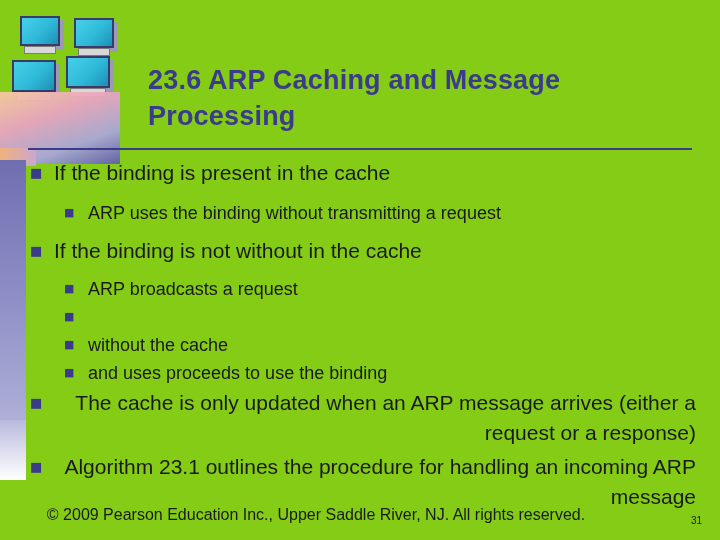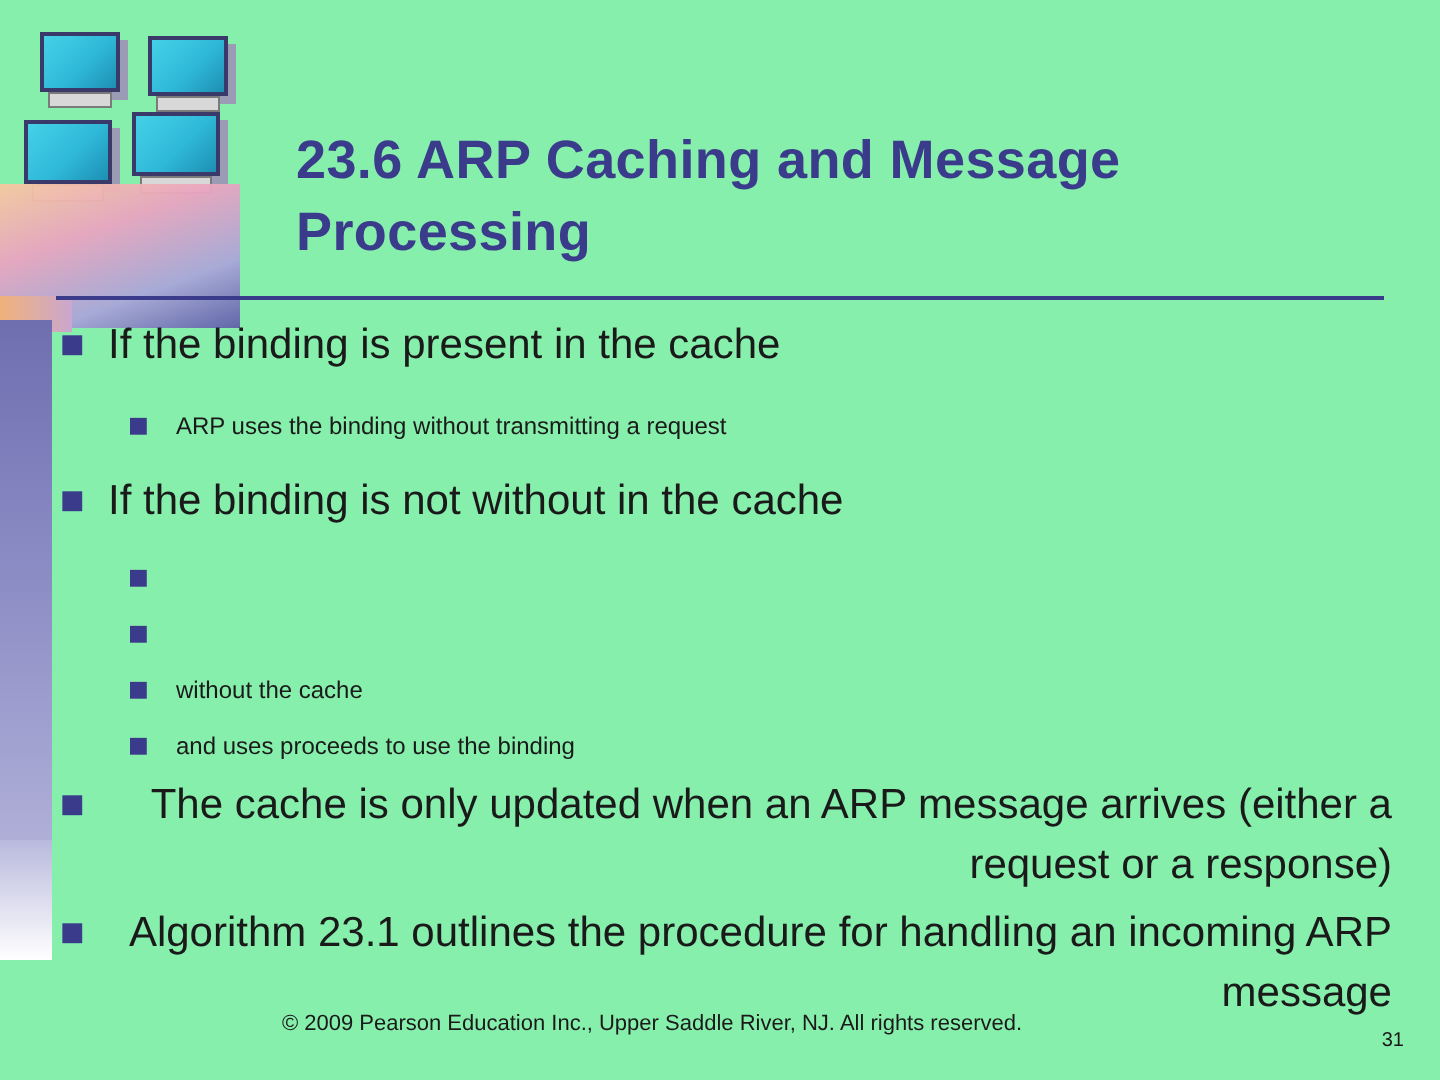--- a/index.html
+++ b/index.html
@@ -10,21 +10,21 @@
     width: 720px;
     height: 540px;
     background: #ffffff;
     font-family: "Liberation Sans", sans-serif;
     overflow: hidden;
   }
   .slide {
     position: relative;
     width: 720px;
     height: 540px;
-    background: #86efac;
+    background: #84cc16;
   }
 
   
   .logo {
     position: absolute;
     left: 12px;
     top: 16px;
     width: 128px;
     height: 95px;
   }
@@ -143,42 +143,42 @@
     width: 26px;
     flex: 0 0 26px;
     color: #3b3b8c;
     font-size: 11px;
     line-height: 26px;
     font-family: "DejaVu Sans", sans-serif;
     padding-left: 2px;
     box-sizing: border-box;
   }
   .lvl2 .text {
-    font-size: 12px;
+    font-size: 18px;
     line-height: 26px;
     color: #1a1a1a;
   }
   .gap-a { height: 8px; }
   .gap-b { height: 6px; }
 
   
   .footer {
     position: absolute;
     left: 0;
     top: 506px;
     width: 720px;
     height: 20px;
   }
   .copyright {
     position: absolute;
-    left: 10px;
+    left: 0;
     top: 0;
     width: 632px;
     text-align: center;
-    font-size: 11px;
+    font-size: 16px;
     color: #1a1a1a;
   }
   .page-num {
     position: absolute;
     right: 18px;
     top: 9px;
     font-size: 10px;
     color: #1a1a1a;
   }
 </style>
@@ -240,20 +240,21 @@
 
     <div class="lvl1">
       <span class="bullet">■</span>
       <span class="text">If the binding is not without in the cache</span>
     </div>
 
     <div class="gap-b"></div>
 
     <div class="lvl2">
       <span class="bullet">■</span>
+      <span class="text">ARP broadcasts a request</span>
     </div>
 
     <div class="lvl2">
       <span class="bullet">■</span>
     </div>
 
     <div class="lvl2">
       <span class="bullet">■</span>
       <span class="text">without the cache</span>
     </div>

